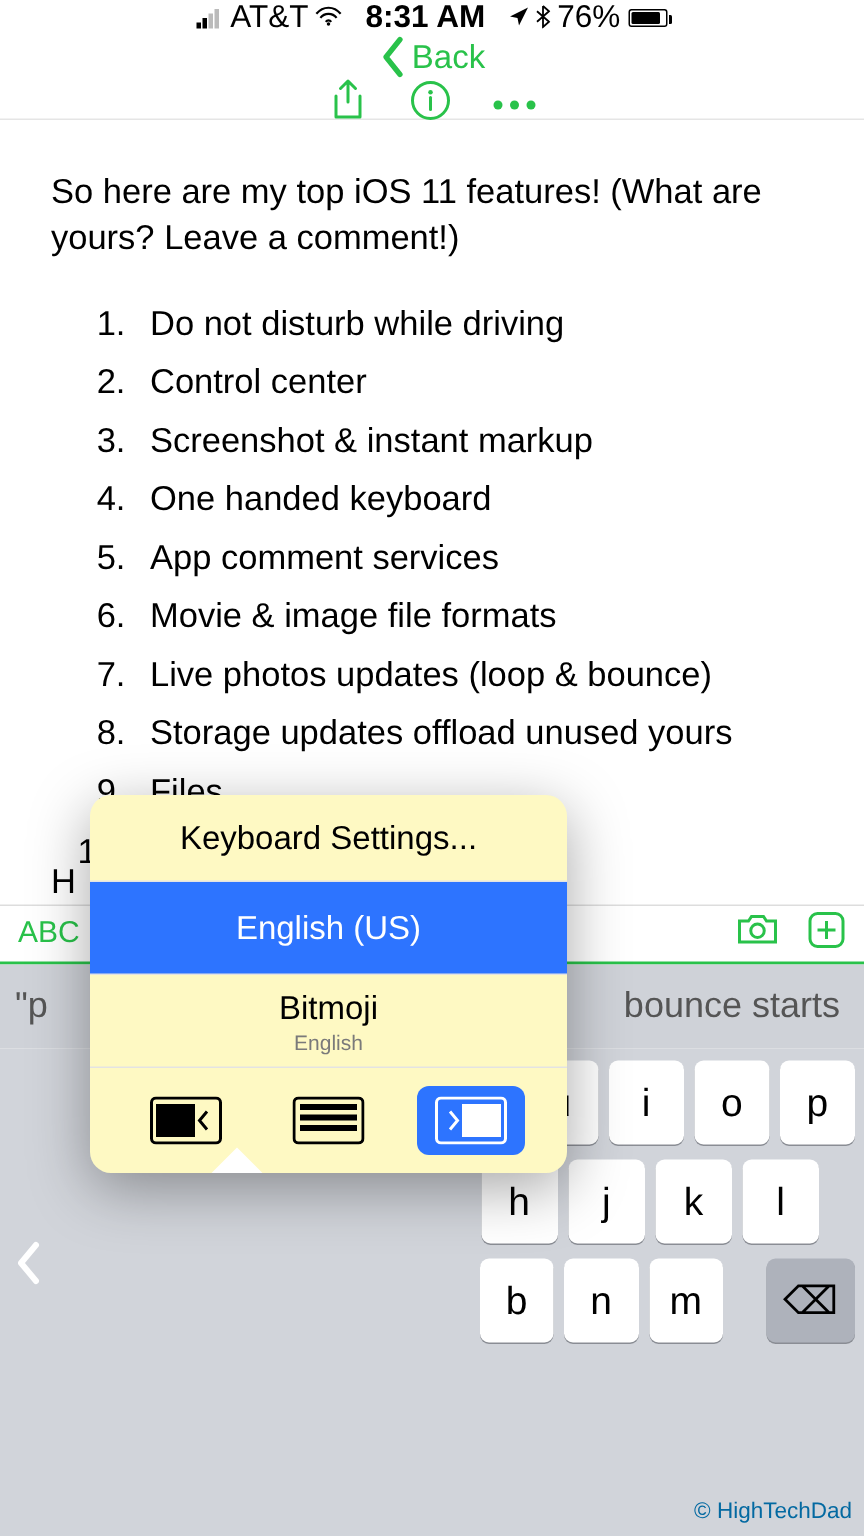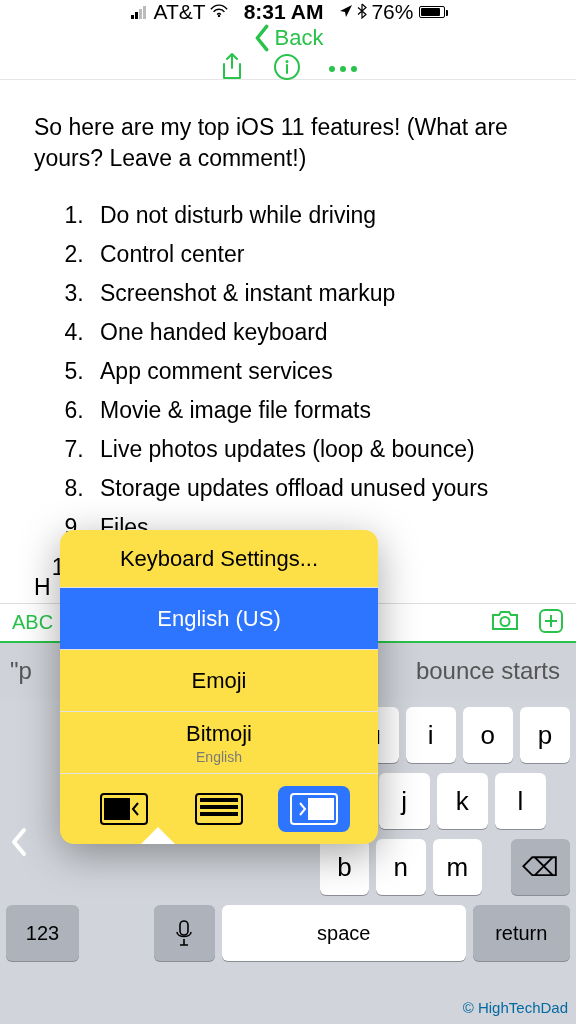--- a/index.html
+++ b/index.html
@@ -81,21 +81,21 @@
   .key.globe { flex:1; background:transparent; box-shadow:none; }
   .kb-row.shift-row .key.mod { flex:1.2; }
   .kb-row.shift-row .spacer { flex:0.3; }
   .row1 { padding:0 0; }
   .row2 { padding:0 24px; }
   .chevron-key { position:absolute; left:8px; top:820px; }
   .chevron-key svg{stroke:#fff;fill:none}
   
   .kb-popup {
     position:absolute; left:60px; top:530px; width:318px;
-    background:#fde047; border-radius:14px;
+    background:#fef9c3; border-radius:14px;
     box-shadow:0 10px 40px rgba(0,0,0,.35);
     overflow:hidden; z-index:50;
   }
   .kb-popup .item {
     height:62px; display:flex; flex-direction:column; align-items:center;
     justify-content:center; border-bottom:1px solid #e3e3e3;
     font-size:22px;
   }
   .kb-popup .item.selected { background:#2d74ff; color:#fff; }
   .kb-popup .item.first { height:58px; font-size:22px; }
@@ -256,49 +256,34 @@
     <div class="key" style="visibility:hidden">z</div>
     <div class="key" style="visibility:hidden">x</div>
     <div class="key" style="visibility:hidden">c</div>
     <div class="key" style="visibility:hidden">v</div>
     <div class="key">b</div>
     <div class="key">n</div>
     <div class="key">m</div>
     <div class="spacer"></div>
     <div class="key mod">⌫</div>
   </div>
-  <div class="kb-row">
-    <div class="key mod num">123</div>
-    <div class="key globe"></div>
-    <div class="key mod" style="flex:1">
-      <svg width="20" height="28" viewBox="0 0 20 28" fill="none" stroke="#000" stroke-width="1.6">
-          <rect x="6" y="2" width="8" height="14" rx="4"></rect>
-          <path d="M3 13 C3 19 17 19 17 13 M10 20 V26 M6 26 H14"></path>
-        </svg>
-    </div>
-    <div class="key space">space</div>
-    <div class="key mod return">return</div>
-  </div>
 </div>
 
 <div class="chevron-key">
   <svg width="22" height="44" viewBox="0 0 22 44">
       <path d="M16 10 L6 22 L16 34" stroke-width="4" stroke-linecap="round" stroke-linejoin="round"></path>
     </svg>
 </div>
 
 <div class="kb-popup">
   <div class="item first">
     <span>Keyboard Settings...</span>
   </div>
   <div class="item selected">
     <span>English (US)</span>
-  </div>
-  <div class="item">
-    <span>Emoji</span>
   </div>
   <div class="item">
     <span>Bitmoji</span>
     <small>English</small>
   </div>
   <div class="bottom">
     <div class="kb-mode">
       <svg width="48" height="32" viewBox="0 0 48 32">
           <rect x="1" y="1" width="46" height="30" rx="3" stroke-width="2"></rect>
           <rect x="4" y="5" width="26" height="22" fill="#000" stroke="none"></rect>

